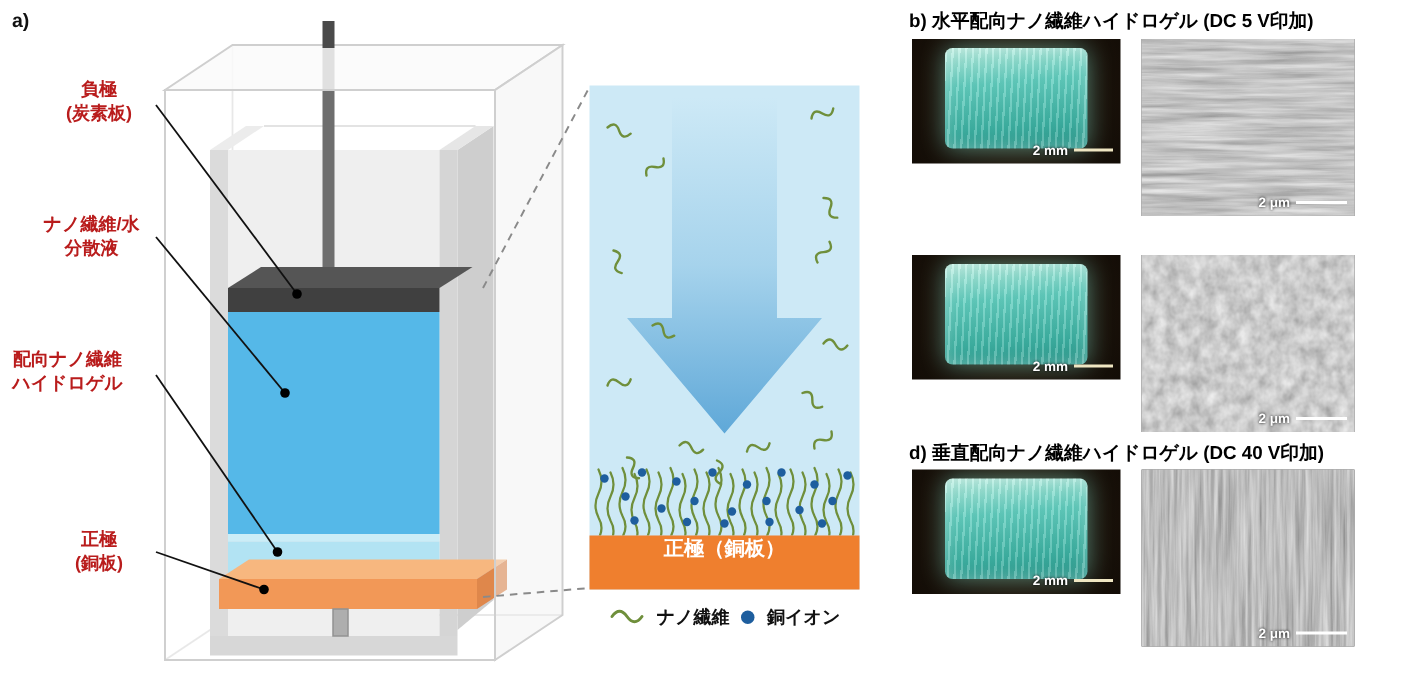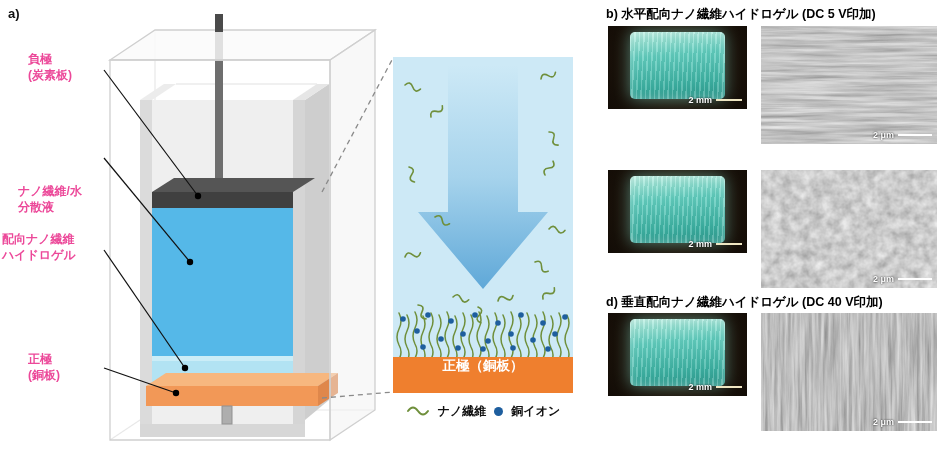--- a/index.html
+++ b/index.html
@@ -3,22 +3,22 @@
 <meta charset="utf-8">
 <style>
   html,body{margin:0;padding:0;}
   body{
     width:940px;height:454px;position:relative;background:#fff;overflow:hidden;
     font-family:"Liberation Sans","DejaVu Sans",sans-serif;color:#111;
   }
   .abs{position:absolute;}
   .panel-label{font-weight:bold;font-size:13px;}
   .ann{
-    position:absolute;white-space:pre-line;text-align:left;
-    font-weight:bold;font-size:12px;line-height:1.3;color:#ec4899;
+    position:absolute;white-space:pre-line;text-align:center;
+    font-weight:bold;font-size:12px;line-height:1.3;color:#b91c1c;
   }
   
   .inset{
     position:absolute;left:393px;top:57px;width:180px;height:336px;
     background:#cde9f6;
   }
   .inset svg{position:absolute;left:0;top:0;}
   .inset-bar{
     position:absolute;left:0;bottom:0;width:180px;height:36px;background:#ef7f2e;
     display:flex;align-items:flex-start;justify-content:center;
@@ -39,21 +39,21 @@
   }
   .cube{
     position:absolute;left:16%;right:16%;top:7%;bottom:12%;border-radius:5px;
     background:linear-gradient(175deg,#b9f0e2 0%,#62cfc0 35%,#3db3a4 75%,#2e9c90 100%);
     box-shadow:0 0 16px rgba(140,255,235,.45), inset 0 0 10px rgba(255,255,255,.35);
   }
   .cube:after{
     content:"";position:absolute;inset:0;border-radius:5px;
     background:repeating-linear-gradient(93deg, rgba(255,255,255,.20) 0 1.5px, rgba(0,0,0,.05) 1.5px 4.5px);
   }
-  .sem{position:absolute;width:176px;height:118px;background:#5a5a5a;overflow:hidden;}
+  .sem{position:absolute;width:142px;height:118px;background:#5a5a5a;overflow:hidden;}
   .sem svg{display:block;width:100%;height:100%;}
   .scale{
     position:absolute;right:5px;bottom:4px;display:flex;align-items:center;gap:4px;
     color:#fff;font-size:9px;font-weight:bold;text-shadow:0 0 2px #000;
   }
   .scale .bar{width:26px;height:2.5px;background:#efe6c2;}
   .sem .scale .bar{width:34px;background:#fff;}
 </style>
 </head>
 <body>
@@ -120,21 +120,21 @@
   </g>
 
   <g stroke="#8a8a8a" stroke-width="1.3" stroke-dasharray="5 4">
     <line x1="322" y1="192" x2="393" y2="58"></line>
     <line x1="322" y1="398" x2="393" y2="392"></line>
   </g>
 </svg>
 
 <div class="ann" style="left:28px;top:52px;width:76px;">負極
 (炭素板)</div>
-<div class="ann" style="left:18px;top:142px;width:86px;margin-top:42px;">ナノ繊維/水
+<div class="ann" style="left:18px;top:142px;width:86px;">ナノ繊維/水
 分散液</div>
 <div class="ann" style="left:2px;top:232px;width:86px;">配向ナノ繊維
 ハイドロゲル</div>
 <div class="ann" style="left:28px;top:352px;width:76px;">正極
 (銅板)</div>
 
 <div class="inset">
   <svg width="180" height="300" viewBox="0 0 180 300">
     <defs>
       <linearGradient id="agrad" x1="0" y1="0" x2="0" y2="1">

